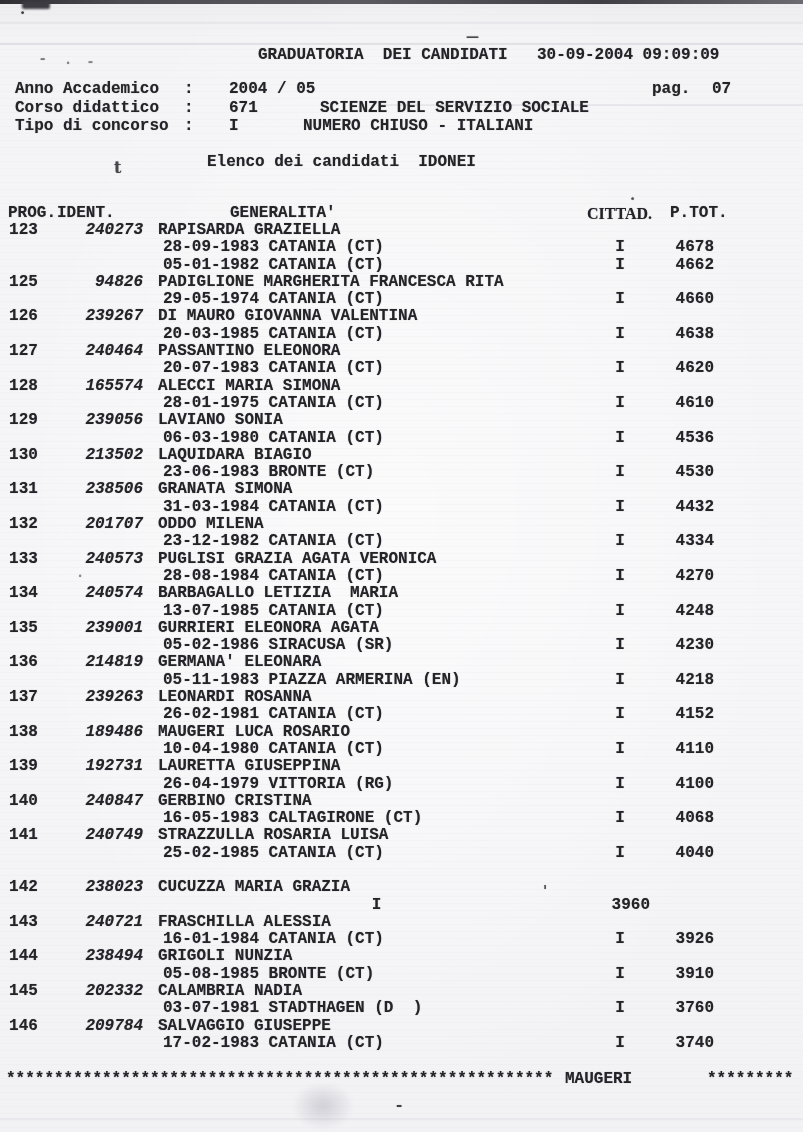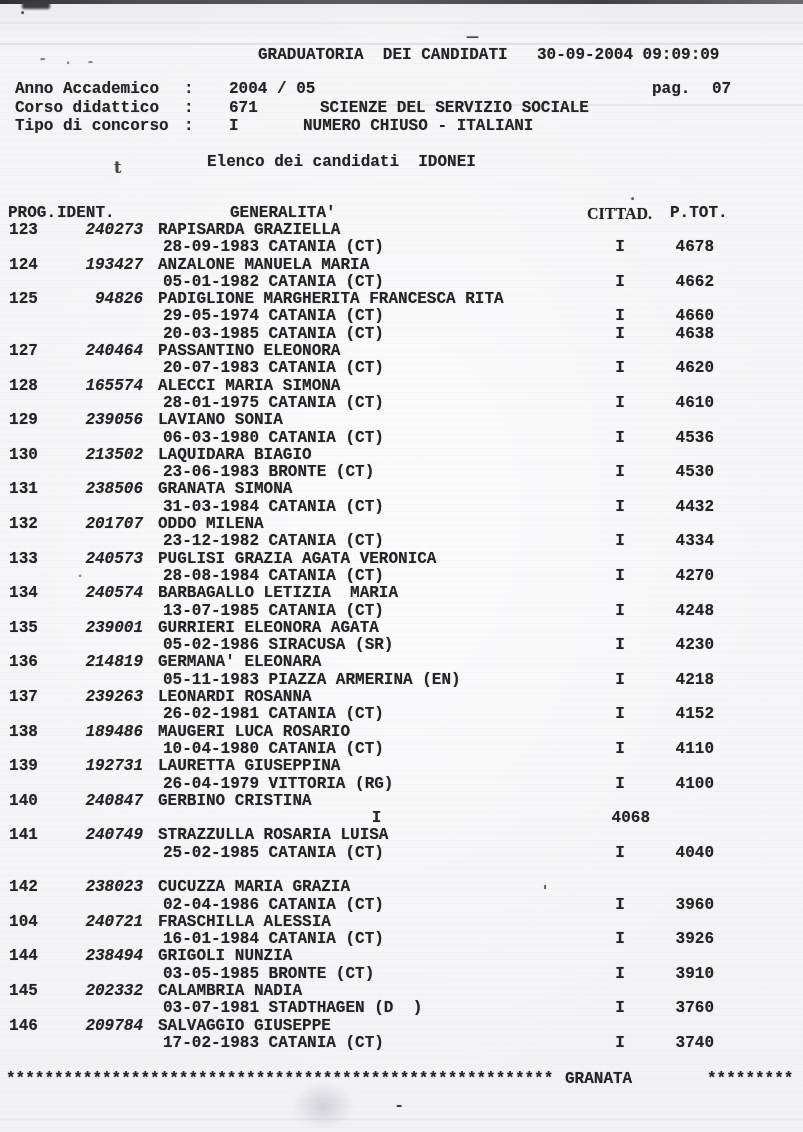--- a/index.html
+++ b/index.html
@@ -106,25 +106,20 @@
       </div>
       <div class="l2">
         <span></span>
         <span class="birth">28-09-1983 CATANIA (CT)</span>
         <span class="cittad">I</span>
         <span class="ptot">4678</span>
       </div>
     </div>
 
     <div class="cand">
-      <div class="l1">
-        <span class="prog">124</span>
-        <span class="ident">193427</span>
-        <span class="name">ANZALONE MANUELA MARIA</span>
-      </div>
       <div class="l2">
         <span></span>
         <span class="birth">05-01-1982 CATANIA (CT)</span>
         <span class="cittad">I</span>
         <span class="ptot">4662</span>
       </div>
     </div>
 
     <div class="cand">
       <div class="l1">
@@ -134,20 +129,25 @@
       </div>
       <div class="l2">
         <span></span>
         <span class="birth">29-05-1974 CATANIA (CT)</span>
         <span class="cittad">I</span>
         <span class="ptot">4660</span>
       </div>
     </div>
 
     <div class="cand">
+      <div class="l1">
+        <span class="prog">126</span>
+        <span class="ident">239267</span>
+        <span class="name">DI MAURO GIOVANNA VALENTINA</span>
+      </div>
       <div class="l2">
         <span></span>
         <span class="birth">20-03-1985 CATANIA (CT)</span>
         <span class="cittad">I</span>
         <span class="ptot">4638</span>
       </div>
     </div>
 
     <div class="cand">
       <div class="l1">
@@ -332,20 +332,21 @@
     </div>
 
     <div class="cand">
       <div class="l1">
         <span class="prog">140</span>
         <span class="ident">240847</span>
         <span class="name">GERBINO CRISTINA</span>
       </div>
       <div class="l2">
         <span></span>
+        <span class="birth">16-05-1983 CALTAGIRONE (CT)</span>
         <span class="cittad">I</span>
         <span class="ptot">4068</span>
       </div>
     </div>
 
     <div class="cand">
       <div class="l1">
         <span class="prog">141</span>
         <span class="ident">240749</span>
         <span class="name">STRAZZULLA ROSARIA LUISA</span>
@@ -359,49 +360,48 @@
     </div>
 
     <div class="cand gap">
       <div class="l1">
         <span class="prog">142</span>
         <span class="ident">238023</span>
         <span class="name">CUCUZZA MARIA GRAZIA</span>
       </div>
       <div class="l2">
         <span></span>
-        <span class="birth">02-04-1986 CATANIA (CT)</span>
         <span class="cittad">I</span>
         <span class="ptot">3960</span>
       </div>
     </div>
 
     <div class="cand">
       <div class="l1">
-        <span class="prog">104</span>
+        <span class="prog">143</span>
         <span class="ident">240721</span>
         <span class="name">FRASCHILLA ALESSIA</span>
       </div>
       <div class="l2">
         <span></span>
         <span class="birth">16-01-1984 CATANIA (CT)</span>
         <span class="cittad">I</span>
         <span class="ptot">3926</span>
       </div>
     </div>
 
     <div class="cand">
       <div class="l1">
         <span class="prog">144</span>
         <span class="ident">238494</span>
         <span class="name">GRIGOLI NUNZIA</span>
       </div>
       <div class="l2">
         <span></span>
-        <span class="birth">03-05-1985 BRONTE (CT)</span>
+        <span class="birth">05-08-1985 BRONTE (CT)</span>
         <span class="cittad">I</span>
         <span class="ptot">3910</span>
       </div>
     </div>
 
     <div class="cand">
       <div class="l1">
         <span class="prog">145</span>
         <span class="ident">202332</span>
         <span class="name">CALAMBRIA NADIA</span>
@@ -423,16 +423,16 @@
       <div class="l2">
         <span></span>
         <span class="birth">17-02-1983 CATANIA (CT)</span>
         <span class="cittad">I</span>
         <span class="ptot">3740</span>
       </div>
     </div>
   </div>
 
   <span class="abs" style="left:6px;top:1071px;">*********************************************************</span>
-  <span class="abs" style="left:565px;top:1071px;">GRANATA</span>
+  <span class="abs" style="left:565px;top:1071px;">MAUGERI</span>
   <span class="abs" style="left:707px;top:1071px;">*********</span>
 
 </div>
 
 </body></html>

